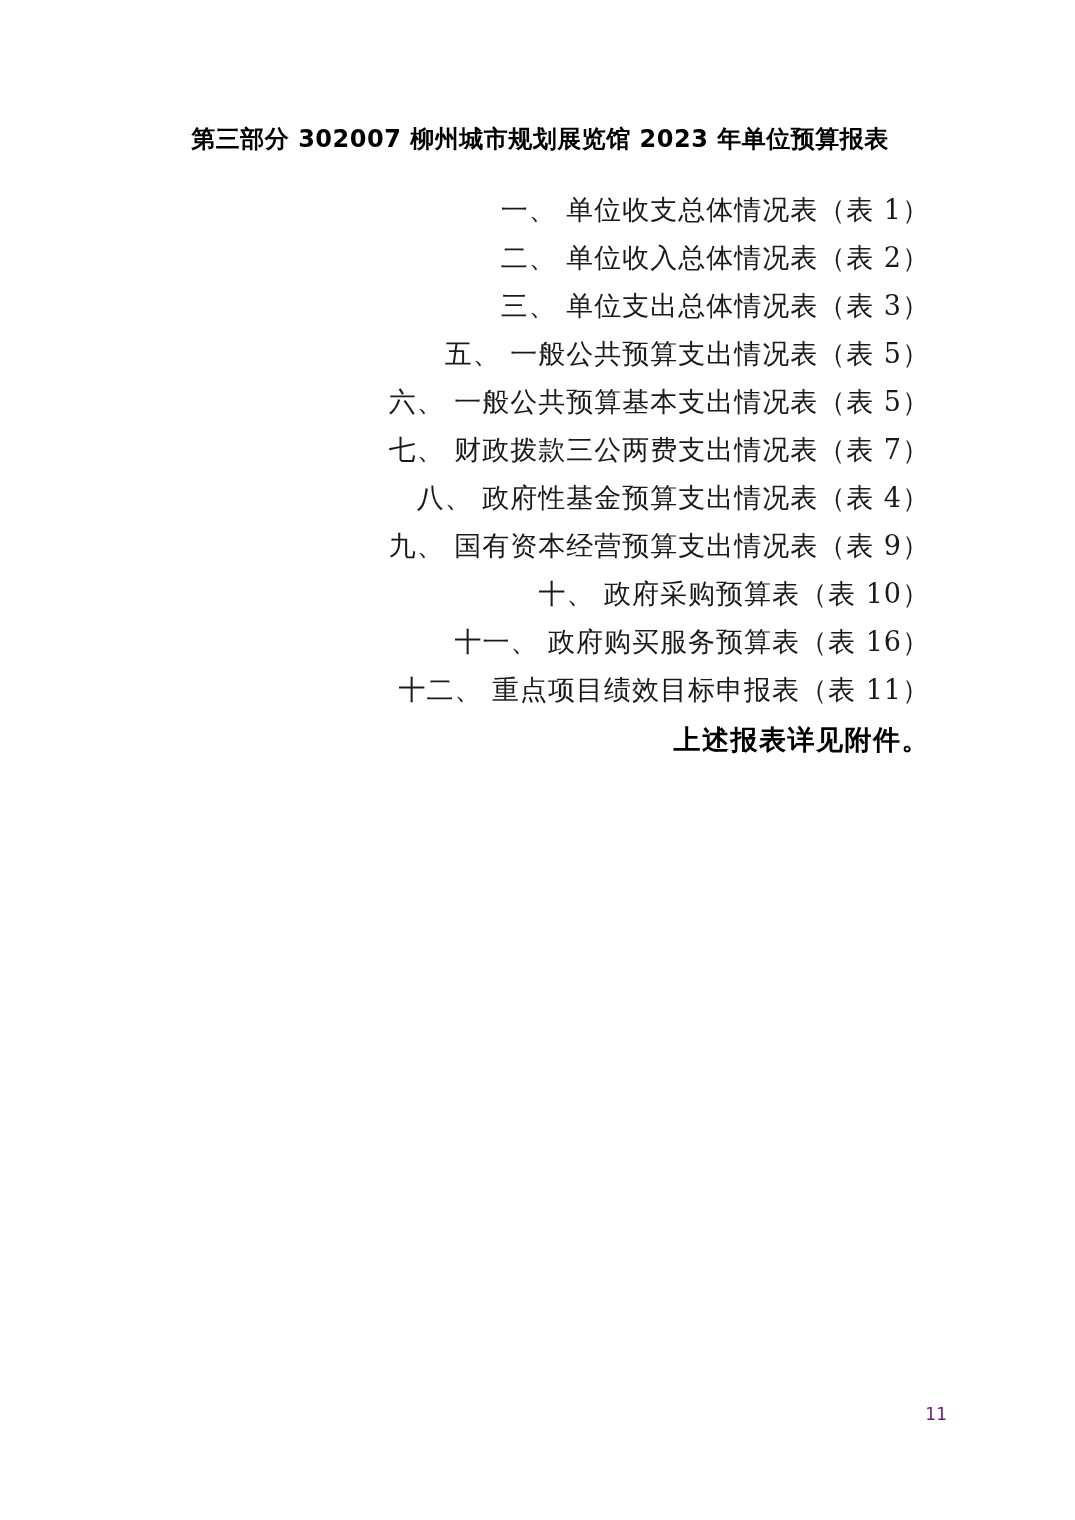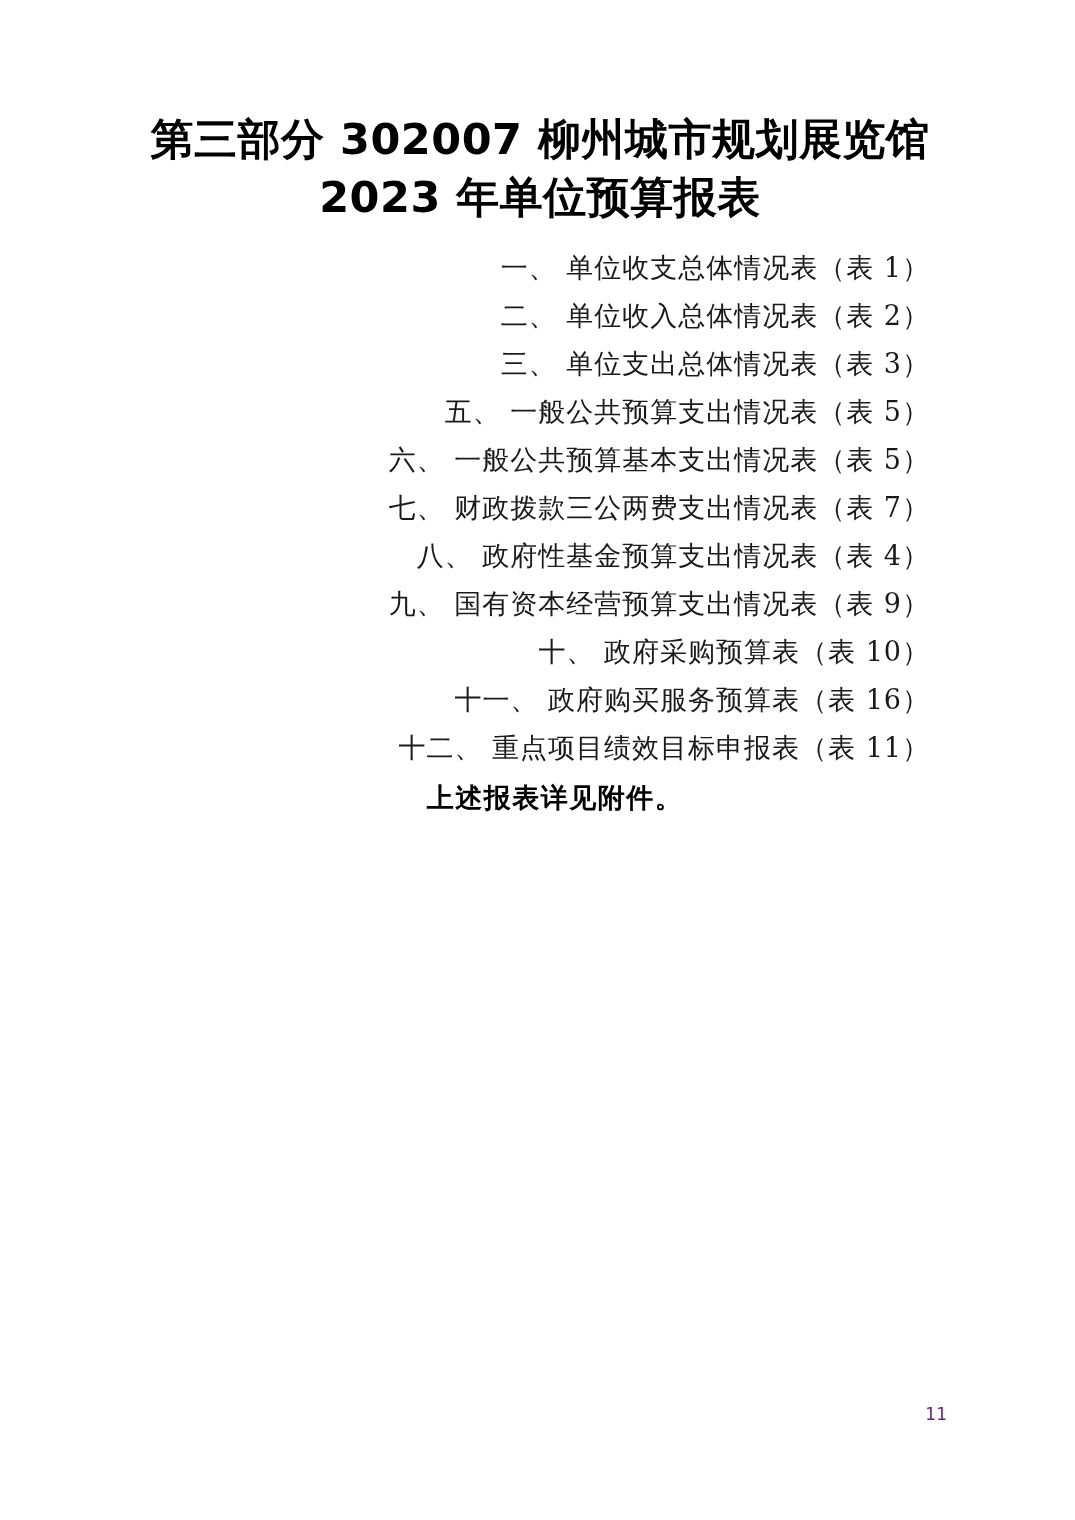--- a/index.html
+++ b/index.html
@@ -25,21 +25,21 @@
   }
   .content {
     position: absolute;
     left: 150px;
     top: 110px;
     width: 780px;
   }
   .doc-title {
     font-family: "DejaVu Sans", sans-serif;
     font-weight: bold;
-    font-size: 43px;
+    font-size: 24px;
     line-height: 58px;
     text-align: center;
     letter-spacing: 0.5px;
     color: #000000;
     margin: 0 0 18px 0;
   }
   .toc {
     margin: 0;
     padding: 0;
     list-style: none;
@@ -53,21 +53,21 @@
     padding-left: 72px;
     white-space: nowrap;
     text-align: right;
   }
   .closing {
     font-family: "DejaVu Serif", serif;
     font-weight: bold;
     font-size: 27px;
     line-height: 48px;
     letter-spacing: 1.5px;
-    text-align: center;
+    text-align: right;
     color: #000000;
     margin-top: 2px;
     padding-left: 30px;
   }
   .page-number {
     position: absolute;
     right: 128px;
     bottom: 96px;
     font-family: "DejaVu Sans", sans-serif;
     font-size: 17px;

